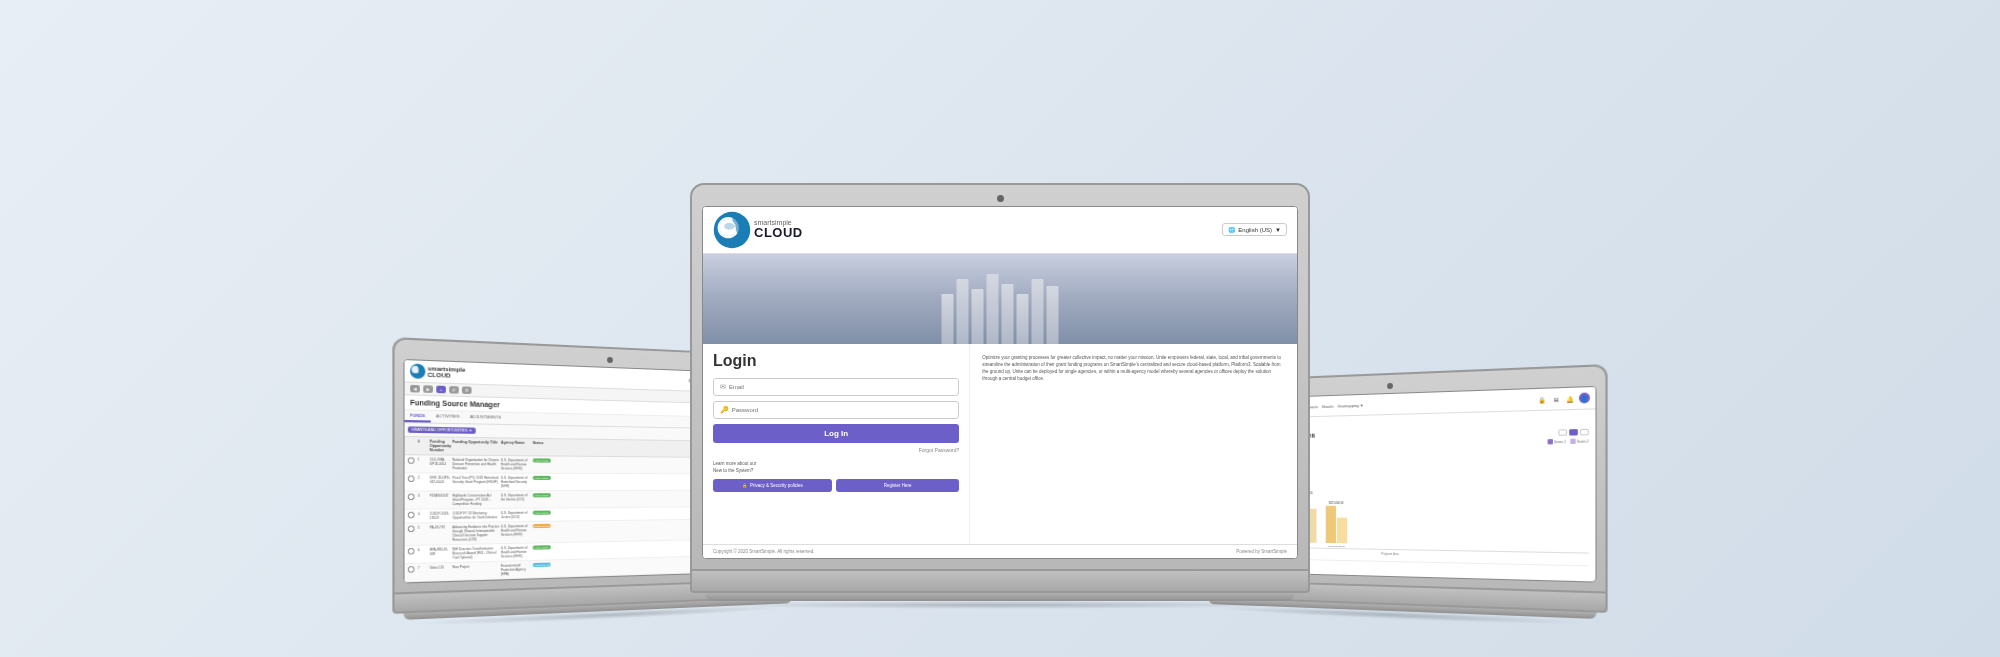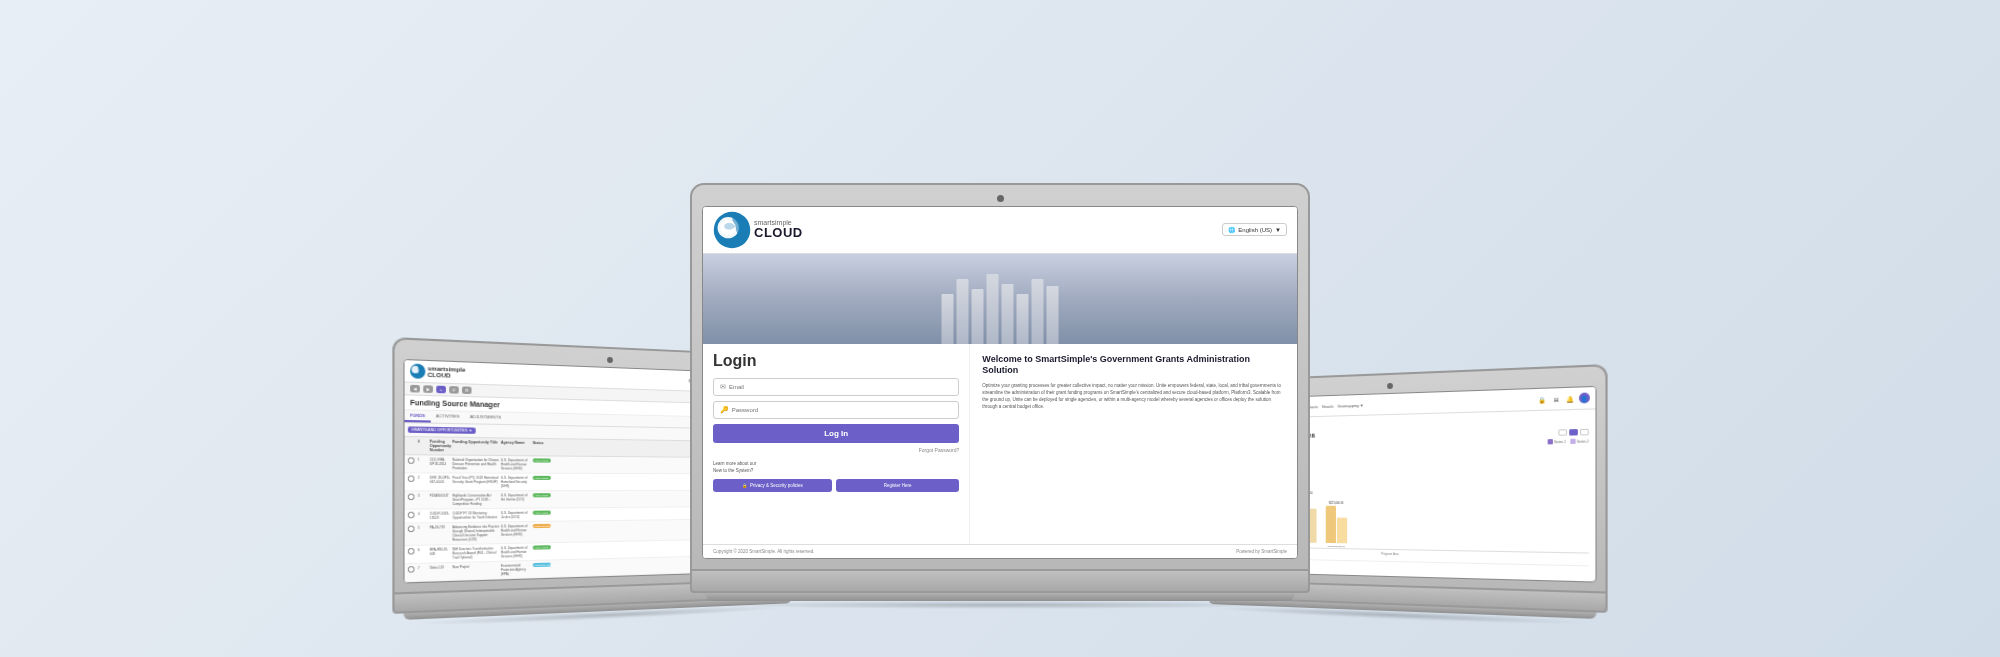--- a/index.html
+++ b/index.html
@@ -714,21 +714,20 @@
                   <span>🔒</span>
                   <span>Privacy &amp; Security policies</span>
                 </button>
                 <div style="display:flex;flex-direction:column;gap:1px;width:50%;">
                   <button class="register-btn">Register Here</button>
                 </div>
               </div>
             </div>
 
             <div class="info-panel">
-              <div class="info-title">Welcome to SmartSimple's Government Grants Administration Solution</div>
               <div class="info-text">Optimize your granting processes for greater collective impact, no matter your mission. Unite empowers federal, state, local, and tribal governments to streamline the administration of their grant funding programs on SmartSimple's centralized and secure cloud-based platform, Platform3. Scalable from the ground up, Unite can be deployed for single agencies, or within a multi-agency model whereby several agencies or offices deploy the solution through a central budget office.</div>
             </div>
           </div>
 
           <div class="center-footer">
             <span>Copyright © 2020 SmartSimple. All rights reserved.</span>
             <span>Powered by SmartSimple</span>
           </div>
         </div>
       </div>

